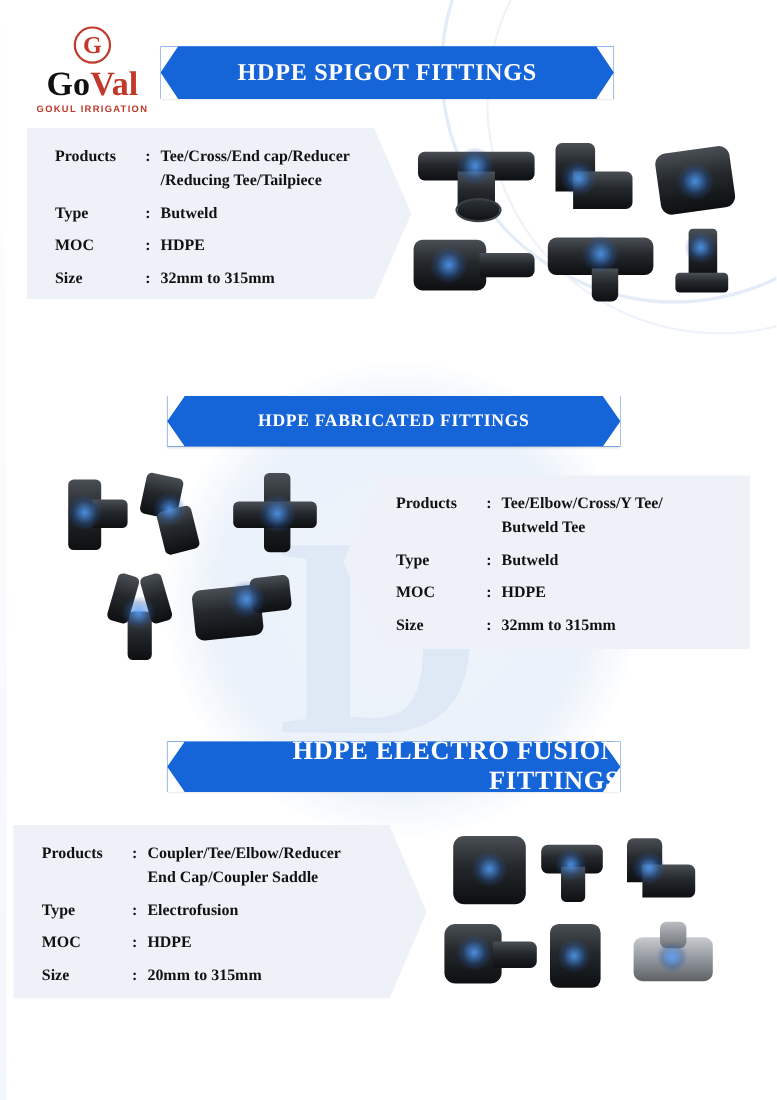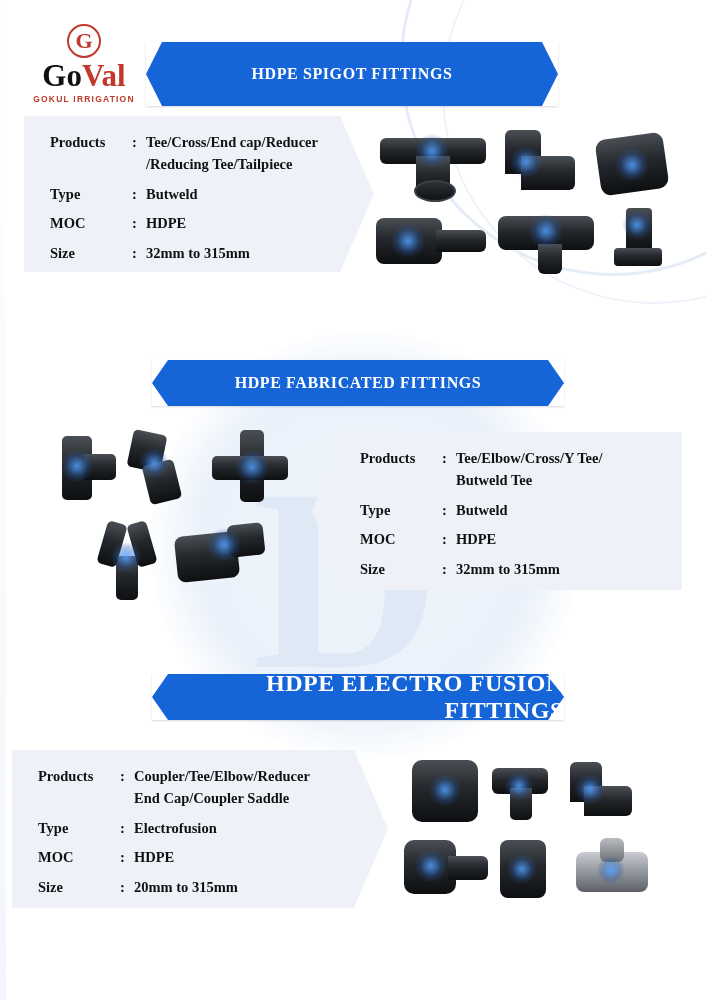--- a/index.html
+++ b/index.html
@@ -129,21 +129,21 @@
   .banner .ribbon-notch-r {
     position: absolute;
     top: 0;
     width: 16px;
     height: 100%;
     background: #ffffff;
   }
   .ribbon-notch-l { left: 0; clip-path: polygon(0 0, 100% 0, 0 50%, 100% 100%, 0 100%); }
   .ribbon-notch-r { right: 0; clip-path: polygon(100% 0, 0 0, 100% 50%, 0 100%, 100% 100%); }
 
-  .banner1 { left: 146px; top: 42px; width: 412px; height: 64px; font-size: 16px; }
+  .banner1 { left: 146px; top: 42px; width: 412px; height: 48px; font-size: 22px; }
   .banner2 { left: 152px; top: 360px; width: 412px; height: 46px; font-size: 16px; }
   .banner3 { left: 152px; top: 674px; width: 412px; height: 46px; font-size: 24px; text-align: right; }
 
   
   .spec-panel {
     position: absolute;
     background: #eef2f8;
     padding: 16px 18px 16px 26px;
     box-sizing: border-box;
   }

